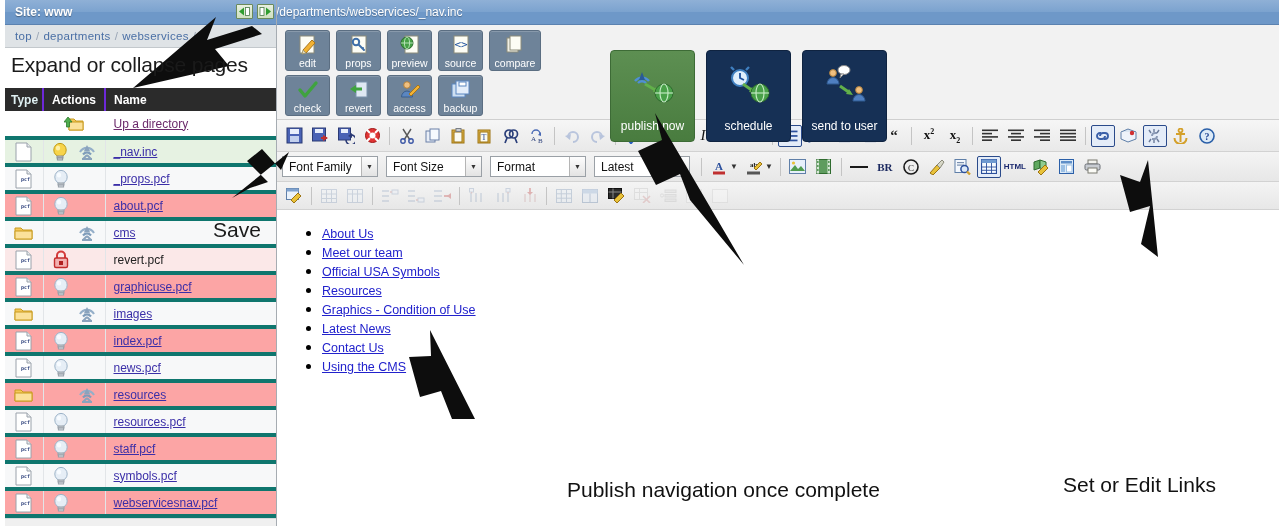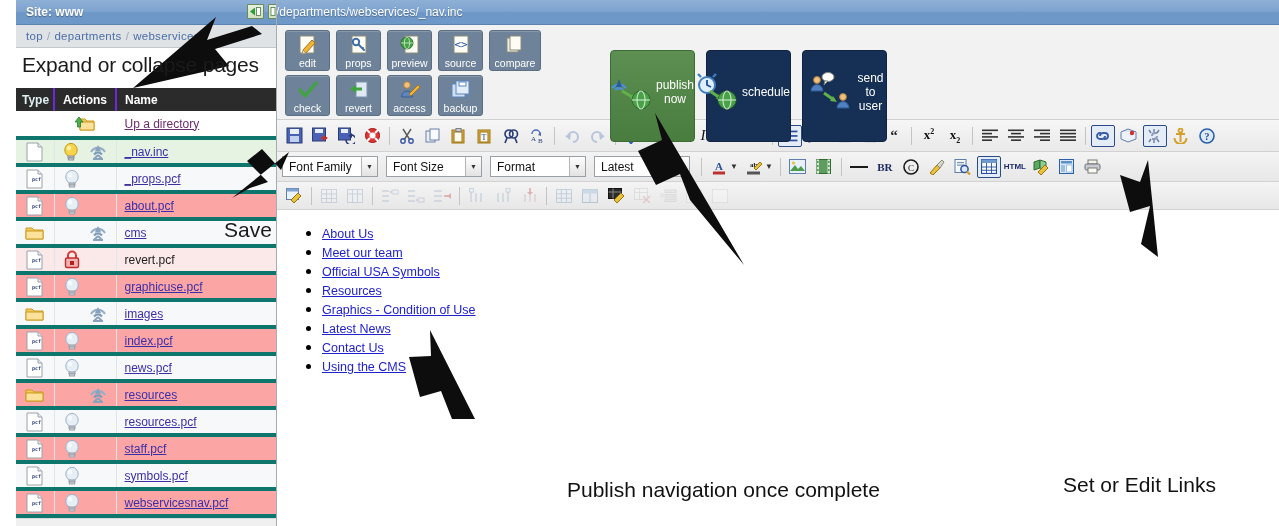--- a/index.html
+++ b/index.html
@@ -7,21 +7,21 @@
     margin: 0; padding: 0;
     width: 1279px; height: 526px;
     overflow: hidden;
     background: #ffffff;
     font-family: "Liberation Sans", sans-serif;
   }
   #app { position: relative; width: 1279px; height: 526px; }
 
   
   #left-panel {
-    position: absolute; left: 16px; top: 0;
+    position: absolute; left: 5px; top: 0;
     width: 276px; height: 526px;
     background: #ffffff;
     border-right: 1px solid #9aa0a6;
   }
   .site-bar {
     height: 25px;
     background: linear-gradient(to bottom, #8fb0d6 0%, #7ca3cf 48%, #6e98c8 52%, #6e98c8 100%);
     border-bottom: 1px solid #5b82b0;
     display: flex; align-items: center;
     padding: 0 4px 0 10px;
@@ -132,21 +132,21 @@
     box-shadow: inset 0 1px 0 rgba(255,255,255,.18);
   }
   .abtn .glyph { flex: 1; display:flex; align-items:center; justify-content:center; }
   .abtn .lbl { font-size: 10.5px; line-height: 11px; white-space: nowrap; }
   .abtn.wide { width: 52px; }
 
   .pub-group { position: absolute; left: 334px; top: 25px; display:flex; gap: 11px; }
   .pbtn {
     width: 85px; height: 92px;
     border-radius: 4px;
-    display:flex; align-items:center; justify-content:flex-end;
+    display:flex; flex-direction:column; align-items:center; justify-content:flex-end;
     padding-bottom: 8px; color: #fff; text-align: center;
   }
   .pbtn .glyph { flex:1; display:flex; align-items:center; justify-content:center; }
   .pbtn .lbl { font-size: 12px; }
   .pbtn.green { background: linear-gradient(to bottom,#5d8f52,#497c3f); border:1px solid #3d6b36; }
   .pbtn.navy { background: #163055; border:1px solid #0f2340; }
 
   
   .tb {
     background: linear-gradient(to bottom,#f6f6f6,#e9e9e9);

